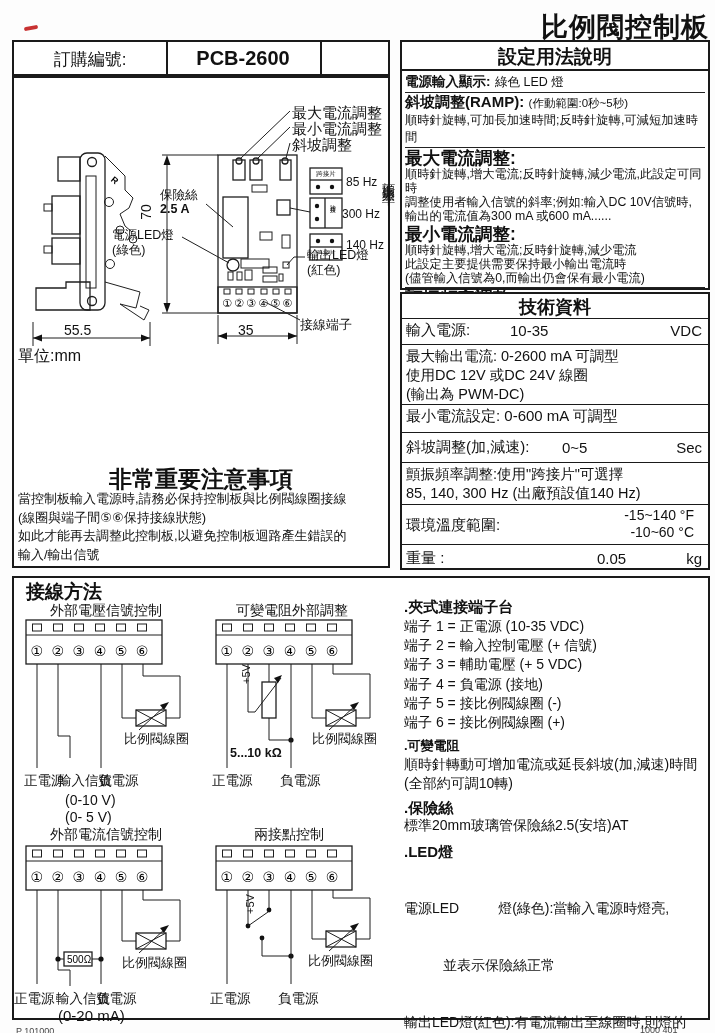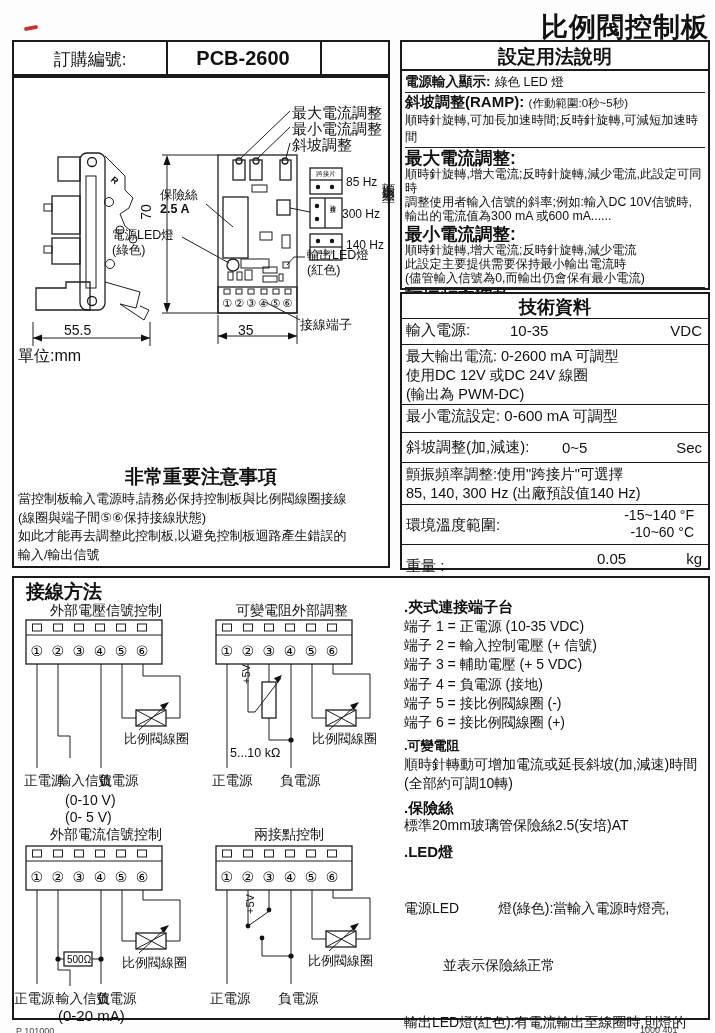--- a/index.html
+++ b/index.html
@@ -158,21 +158,21 @@
 <div class="abs" style="left:238px;top:322px;font-size:14px;">35</div>
 <div class="abs ctr" style="left:310px;top:170px;width:32px;font-size:6.5px;">跨接片</div>
 <div class="abs vtext" style="left:328px;top:200px;font-size:6px;letter-spacing:1px;">跨接片</div>
 <div class="abs ctr" style="left:310px;top:249px;width:32px;font-size:6.5px;">跨接片</div>
 <div class="abs" style="left:346px;top:175px;font-size:12px;">85 Hz</div>
 <div class="abs" style="left:342px;top:207px;font-size:12px;">300 Hz</div>
 <div class="abs" style="left:346px;top:238px;font-size:12px;">140 Hz</div>
 <div class="abs vtext" style="left:379px;top:172px;font-size:13px;">顫振頻率</div>
 <div class="abs" style="left:18px;top:346px;font-size:16px;">單位:mm</div>
 
-<div class="abs ctr b" style="left:12px;top:464px;width:378px;font-size:19px;">非常重要注意事項</div>
+<div class="abs ctr b" style="left:12px;top:464px;width:378px;font-size:23px;">非常重要注意事項</div>
 <div class="abs" style="left:18px;top:490px;width:366px;font-size:13px;line-height:18.5px;">
   <div>當控制板輸入電源時,請務必保持控制板與比例閥線圈接線</div>
   <div>(線圈與端子間⑤⑥保持接線狀態)</div>
   <div>如此才能再去調整此控制板,以避免控制板迴路產生錯誤的</div>
   <div>輸入/輸出信號</div>
 </div>
 
 <div class="box" style="left:400px;top:40px;width:310px;height:250px;">
   <div class="ctr b" style="height:25px;border-bottom:2px solid #1a1a1a;font-size:19px;padding-top:2px;">設定用法說明</div>
   <div style="padding:1px 3px 0 3px;">
@@ -224,21 +224,21 @@
     <div>顫振頻率調整:使用"跨接片"可選擇</div>
     <div>85, 140, 300 Hz (出廠預設值140 Hz)</div>
   </div>
   <div class="trow" style="height:40px;">
     <span class="abs" style="left:4px;top:11px;">環境溫度範圍:</span>
     <div class="abs" style="right:14px;top:2px;text-align:right;font-size:14px;line-height:17px;">
       <div>-15~140 °F</div>
       <div>-10~60 °C</div>
     </div>
   </div>
-  <div class="trow" style="height:26px;padding-top:12px;">
+  <div class="trow" style="height:26px;padding-top:4px;">
     <span>重量 :</span>
     <span class="abs" style="left:195px;top:5px;">0.05</span>
     <span class="abs" style="right:6px;top:5px;">kg</span>
   </div>
 </div>
 
 <div class="box" style="left:12px;top:576px;width:698px;height:444px;"></div>
 <div class="abs b" style="left:26px;top:579px;font-size:19px;">接線方法</div>
 
 <div class="abs" style="left:18px;top:600px;width:195px;height:212px;">
@@ -295,21 +295,21 @@
     <path class="lnt" d="M83,46 V150"></path>
     <path class="lnt" d="M104,46 V100 H118"></path>
     <path class="lnt" d="M125,46 V56 H162 V100 H148"></path>
     <rect class="ln" x="118" y="92" width="30" height="16"></rect>
     <line class="lnt" x1="118" y1="92" x2="148" y2="108"></line>
     <line class="lnt" x1="118" y1="108" x2="148" y2="92"></line>
     <line class="lnt" x1="121" y1="112" x2="148" y2="87"></line>
     <polygon class="dk" points="151,84 142,87 146,92"></polygon>
   </svg>
   <div class="abs vrot" style="left:28px;top:68px;font-size:11px;">+5V</div>
-  <div class="wlab" style="left:22px;top:146px;font-size:12.5px;">5...10 kΩ</div>
+  <div class="wlab" style="left:22px;top:146px;font-size:12.5px;font-weight:bold;">5...10 kΩ</div>
   <div class="wlab" style="left:104px;top:130px;font-size:13px;">比例閥線圈</div>
   <div class="wlab" style="left:4px;top:172px;">正電源</div>
   <div class="wlab" style="left:72px;top:172px;">負電源</div>
 </div>
 
 <div class="abs" style="left:18px;top:826px;width:195px;height:200px;text-align:right;">
   <div class="abs" style="left:32px;top:0;font-size:14px;">外部電流信號控制</div>
   <svg class="abs" style="left:0;top:18px;" width="190" height="150" viewBox="0 0 190 150">
     <rect class="ln" x="8" y="2" width="136" height="44"></rect>
     <line class="lnt" x1="8" y1="17" x2="144" y2="17"></line>

